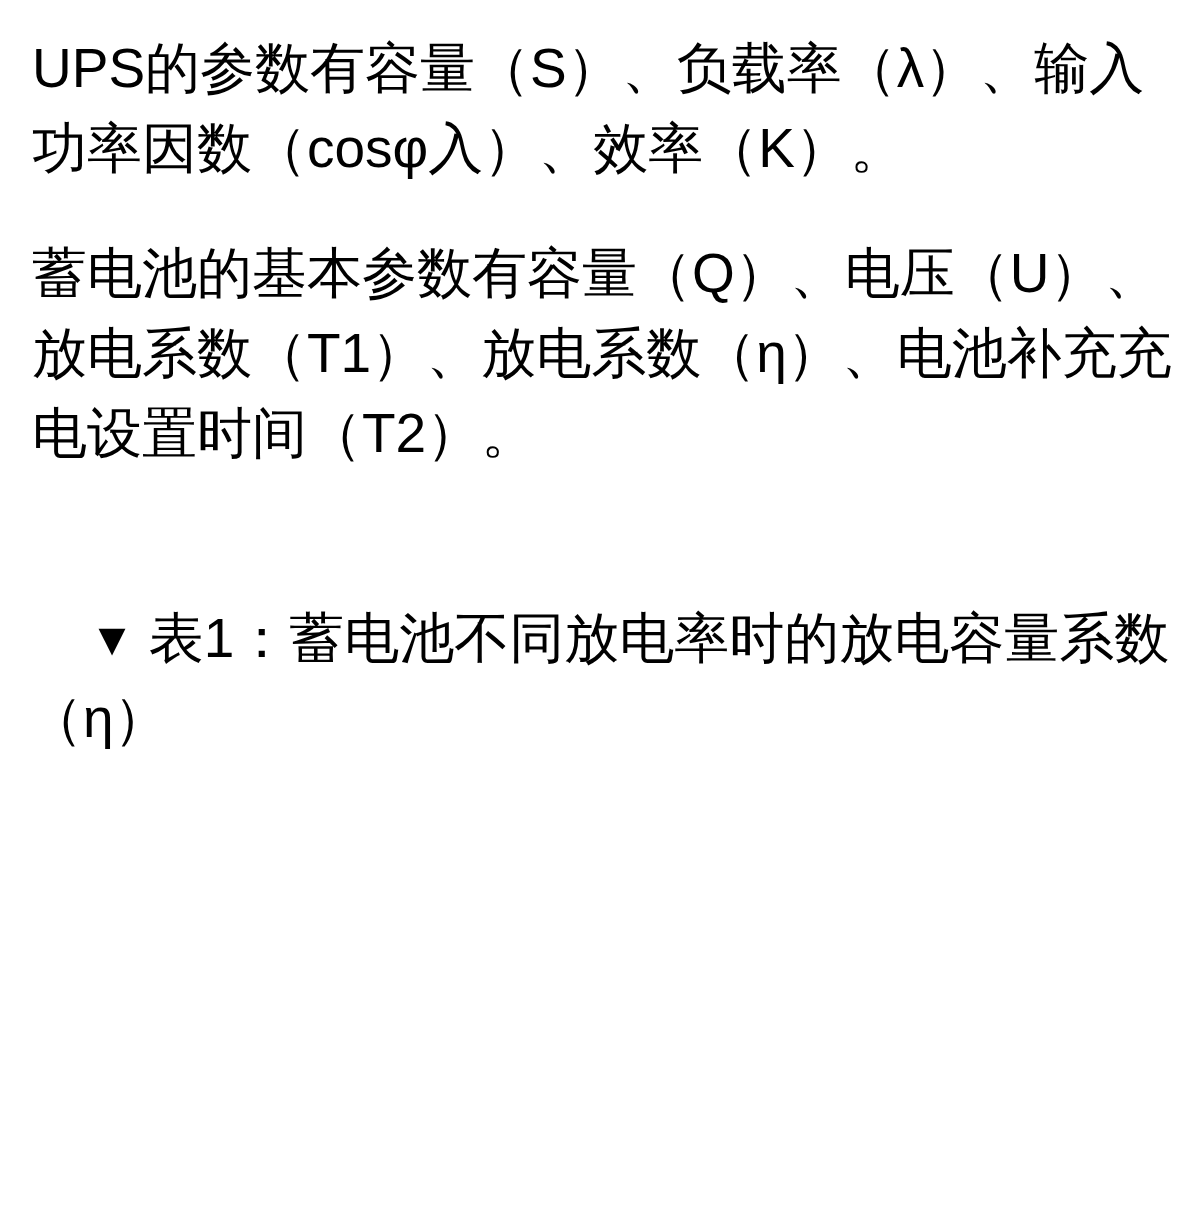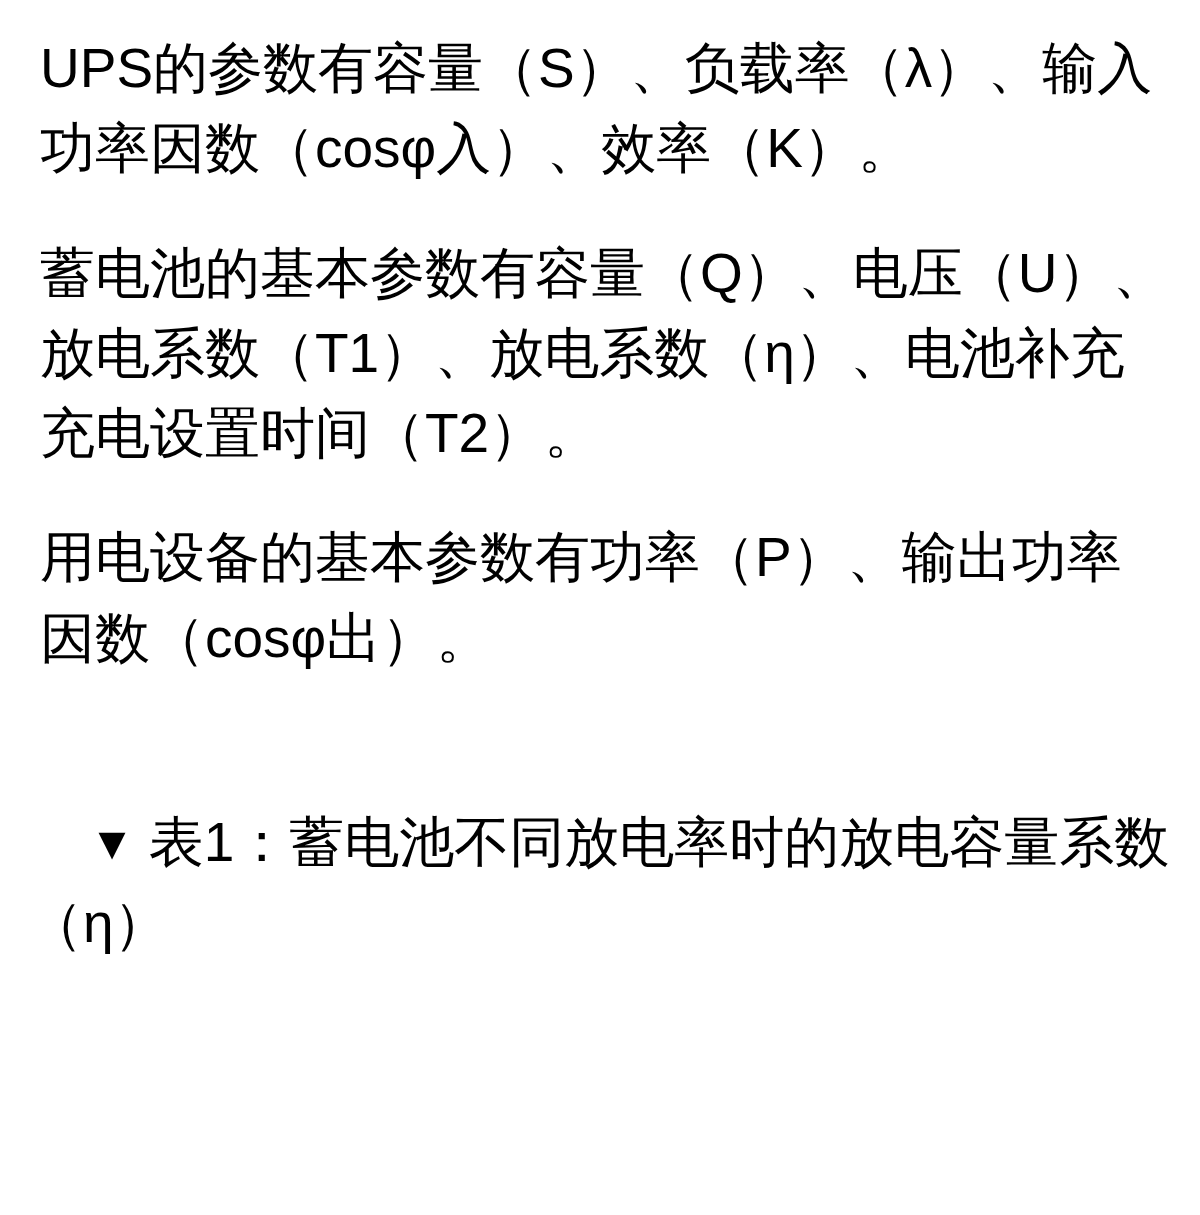--- a/index.html
+++ b/index.html
@@ -16,21 +16,21 @@
   }
   .page {
     box-sizing: border-box;
     width: 1200px;
     padding: 28px 24px 0 28px;
   }
   .para {
     font-size: 55px;
     line-height: 1.46;
     letter-spacing: 0px;
-    margin: 0 0 44px 12px;
+    margin: 0 0 44px 4px;
     white-space: pre-wrap;
     word-break: break-word;
   }
   .para:last-child {
     margin-bottom: 0;
   }
   .caption {
     font-size: 55px;
     line-height: 1.46;
     margin: 0;
@@ -48,20 +48,19 @@
 </style>
 </head>
 <body>
 
 <div class="page">
 
   <p class="para">UPS的参数有容量（S）、负载率（λ）、输入功率因数（cosφ入）、效率（K）。</p>
 
   <p class="para">蓄电池的基本参数有容量（Q）、电压（U）、放电系数（T1）、放电系数（η）、电池补充充电设置时间（T2）。</p>
 
-  <p class="para">用电设备的基本参数有功率（P）、输出功率因数（cosφ出）。</p>
 
 
   <div class="caption">
     <span class="tri">▼</span><span>表1：蓄电池不同放电率时的放电容量系数（η）</span>
   </div>
 
 </div>
 
 </body></html>

